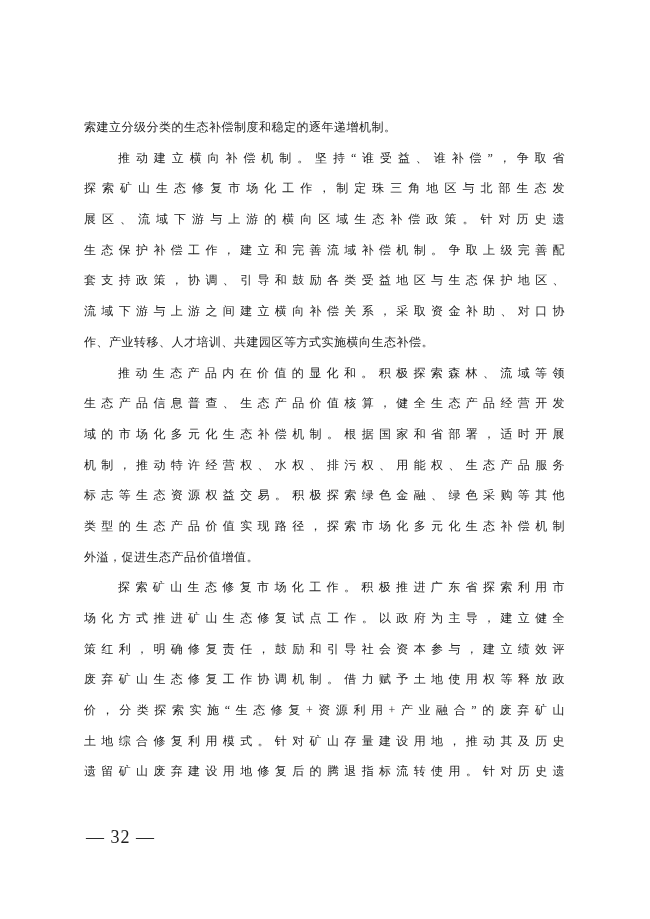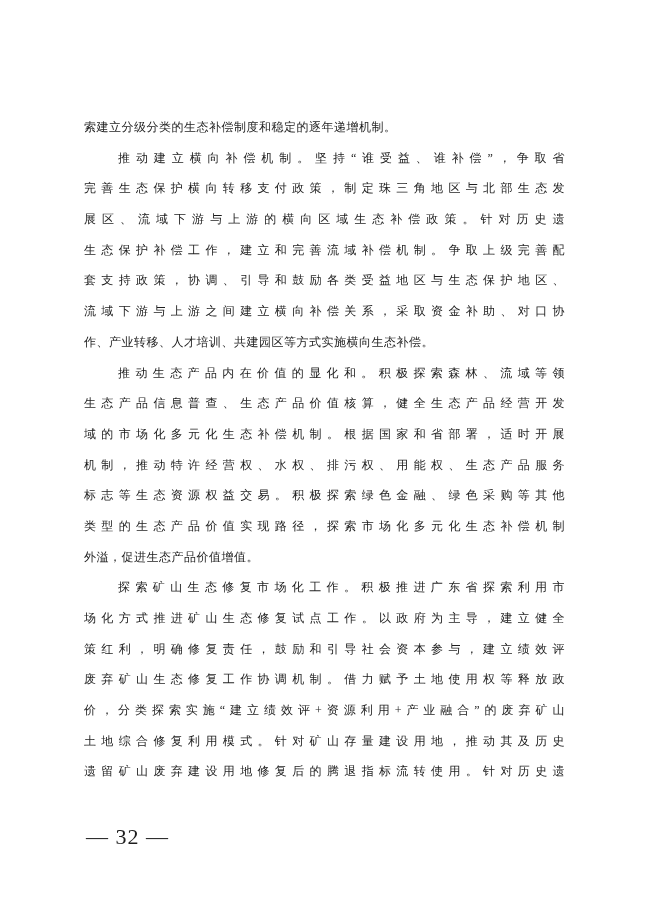--- a/index.html
+++ b/index.html
@@ -39,47 +39,47 @@
   .text-line.para-end {
     text-align-last: left;
     white-space: normal;
   }
   .footer-pagenum {
     position: absolute;
     left: 86px;
     top: 822px;
     height: 30px;
     line-height: 30px;
-    font-size: 22px;
+    font-size: 18px;
     letter-spacing: 1px;
     color: #1d1d1d;
   }
 </style>
 </head>
 <body>
 
 <div class="page">
   <div class="text-block">
       <div class="text-line para-end">索建立分级分类的生态补偿制度和稳定的逐年递增机制。</div>
       <div class="text-line indent">推动建立横向补偿机制。坚持“谁受益、谁补偿”，争取省</div>
-      <div class="text-line">完善生态保护横向转移支付政策，制定珠三角地区与北部生态发</div>
+      <div class="text-line">探索矿山生态修复市场化工作，制定珠三角地区与北部生态发</div>
       <div class="text-line">展区、流域下游与上游的横向区域生态补偿政策。针对历史遗</div>
       <div class="text-line">生态保护补偿工作，建立和完善流域补偿机制。争取上级完善配</div>
       <div class="text-line">套支持政策，协调、引导和鼓励各类受益地区与生态保护地区、</div>
       <div class="text-line">流域下游与上游之间建立横向补偿关系，采取资金补助、对口协</div>
       <div class="text-line para-end">作、产业转移、人才培训、共建园区等方式实施横向生态补偿。</div>
       <div class="text-line indent">推动生态产品内在价值的显化和。积极探索森林、流域等领</div>
       <div class="text-line">生态产品信息普查、生态产品价值核算，健全生态产品经营开发</div>
       <div class="text-line">域的市场化多元化生态补偿机制。根据国家和省部署，适时开展</div>
       <div class="text-line">机制，推动特许经营权、水权、排污权、用能权、生态产品服务</div>
       <div class="text-line">标志等生态资源权益交易。积极探索绿色金融、绿色采购等其他</div>
       <div class="text-line">类型的生态产品价值实现路径，探索市场化多元化生态补偿机制</div>
       <div class="text-line para-end">外溢，促进生态产品价值增值。</div>
       <div class="text-line indent">探索矿山生态修复市场化工作。积极推进广东省探索利用市</div>
       <div class="text-line">场化方式推进矿山生态修复试点工作。以政府为主导，建立健全</div>
       <div class="text-line">策红利，明确修复责任，鼓励和引导社会资本参与，建立绩效评</div>
       <div class="text-line">废弃矿山生态修复工作协调机制。借力赋予土地使用权等释放政</div>
-      <div class="text-line">价，分类探索实施“建立绩效评+资源利用+产业融合”的废弃矿山</div>
+      <div class="text-line">价，分类探索实施“生态修复+资源利用+产业融合”的废弃矿山</div>
       <div class="text-line">土地综合修复利用模式。针对矿山存量建设用地，推动其及历史</div>
       <div class="text-line">遗留矿山废弃建设用地修复后的腾退指标流转使用。针对历史遗</div>
     </div>
   <div class="footer-pagenum">— 32 —</div>
 </div>
 
 </body></html>

